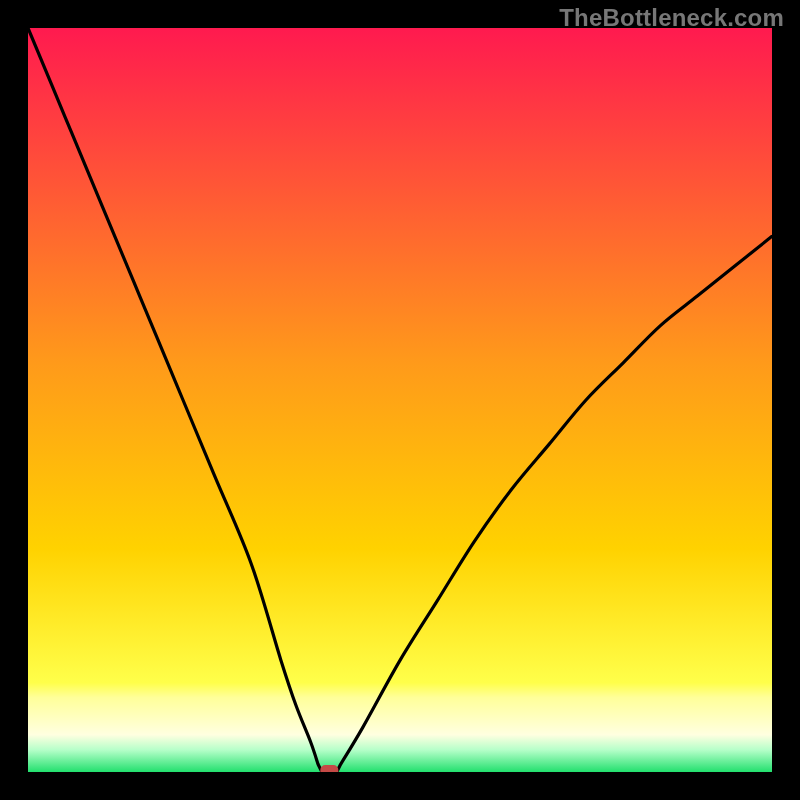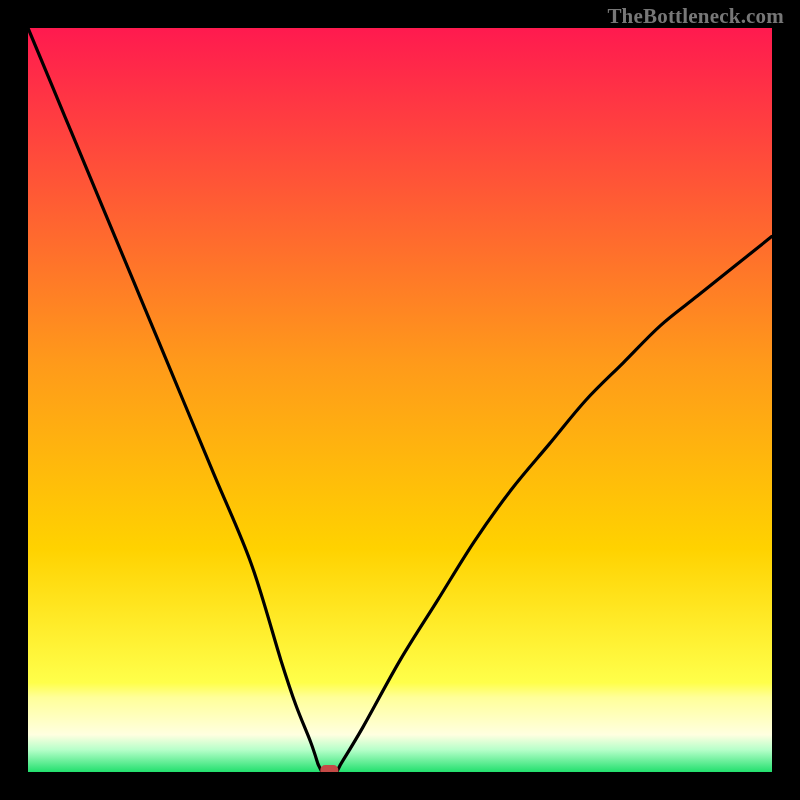--- a/index.html
+++ b/index.html
@@ -15,25 +15,24 @@
     position: relative;
     width: 800px;
     height: 800px;
     background: #000000;
   }
   .watermark {
     position: absolute;
     top: 4px;
     right: 16px;
     color: #777777;
-    font-size: 21px;
+    font-size: 24px;
     font-weight: 600;
     letter-spacing: 0.2px;
     user-select: none;
-    font-family: Liberation Serif, serif;
   }
   .plot-wrap {
     position: absolute;
     left: 28px;
     top: 28px;
     width: 744px;
     height: 744px;
     background: #000000;
   }
   svg {

